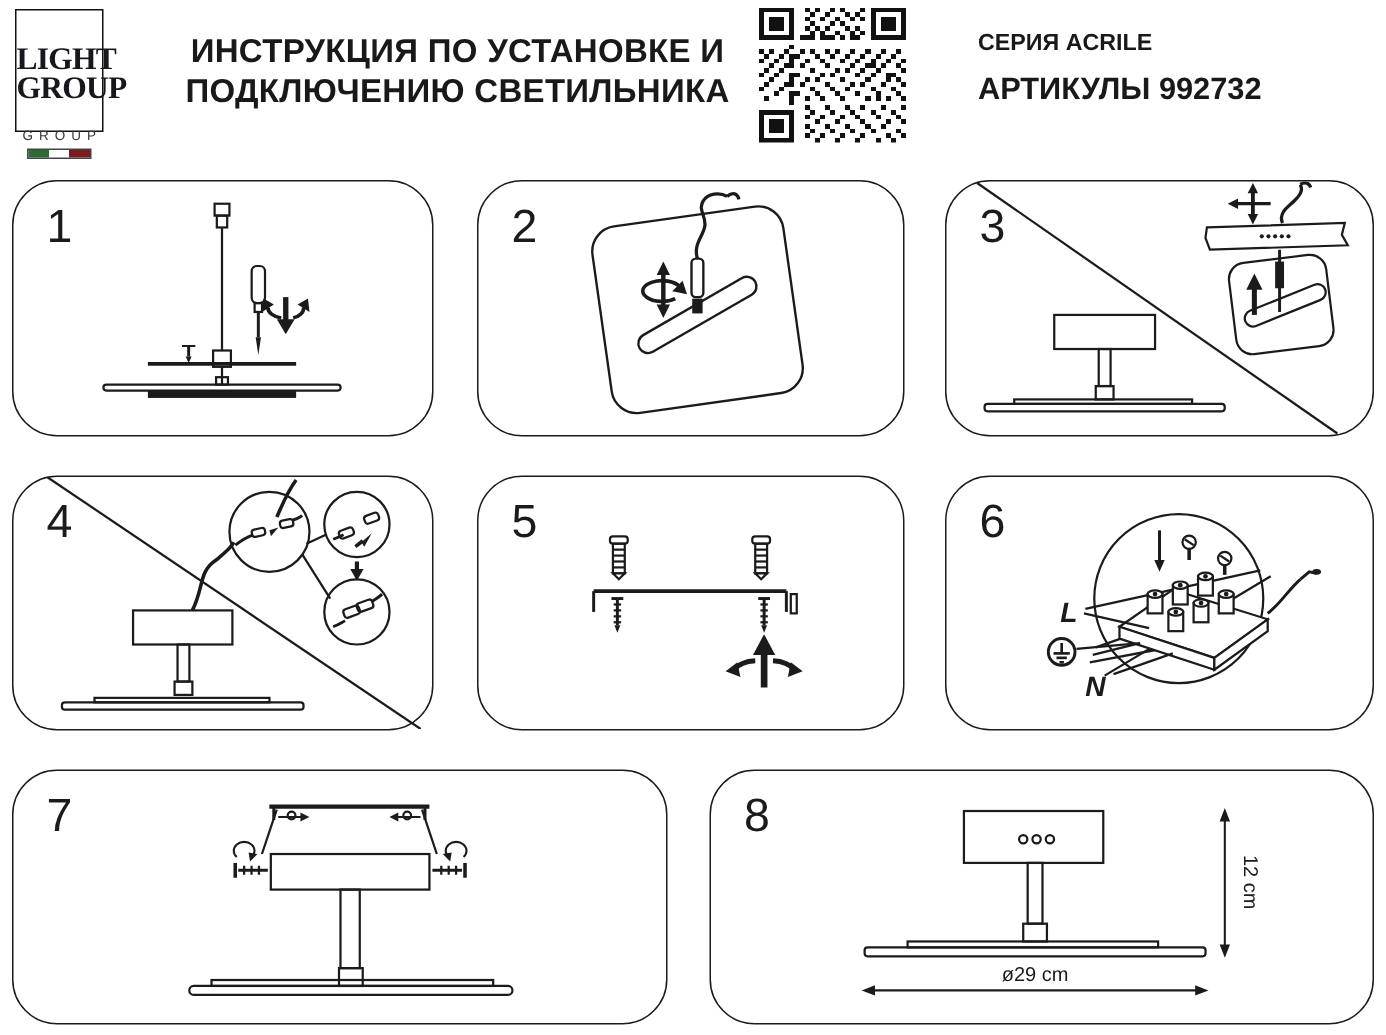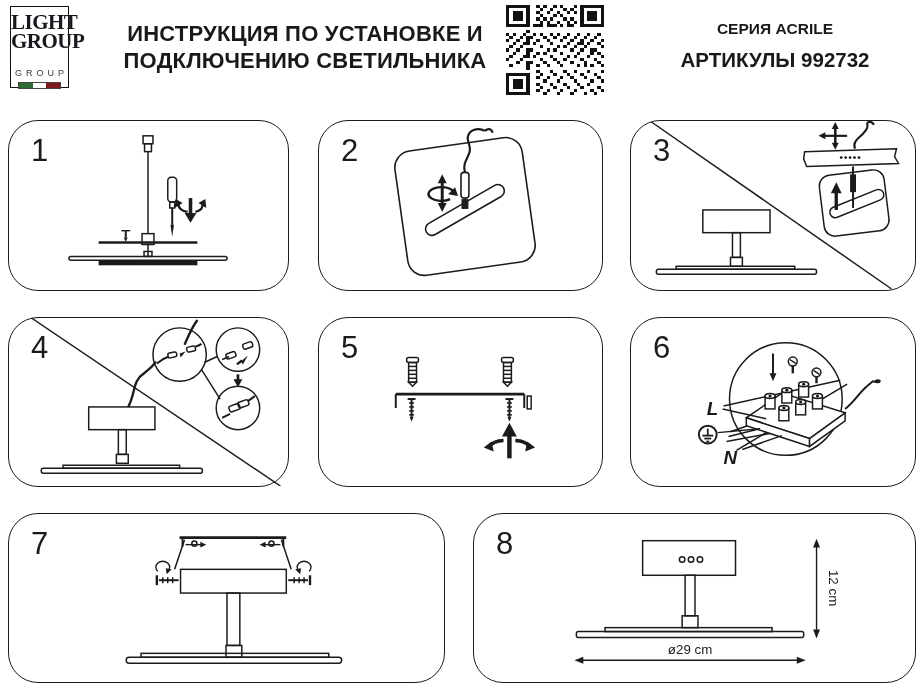--- a/index.html
+++ b/index.html
@@ -1,29 +1,29 @@
 <!DOCTYPE html>
 <html><head>
 <meta charset="utf-8">
 <style>
   html,body{margin:0;padding:0;background:#fff;}
   .page{position:relative;width:924px;height:690px;background:#fff;overflow:hidden;
         font-family:"Liberation Sans",sans-serif;color:#1b1b1b;}
   
   .logo-box{position:absolute;left:10px;top:6px;width:59px;height:82px;
-            border:1.4px solid #111;box-sizing:border-box;padding-top:6px;}
+            border:1.4px solid #111;box-sizing:border-box;padding-top:23px;}
   .logo-l1,.logo-l2{font-family:"Liberation Serif",serif;font-weight:bold;font-size:21px;
             line-height:19px;letter-spacing:-0.5px;color:#16181d;}
   .logo-l3{font-size:9px;letter-spacing:4px;margin-top:17px;padding-left:4px;color:#3a3a3a;}
   .logo-stripe{margin:4px 7px 0;height:5px;border:1px solid #444;
             background:linear-gradient(90deg,#2e6b34 0 33%,#fff 33% 66%,#7e1a1f 66% 100%);}
   .title{position:absolute;left:100px;top:20px;width:410px;text-align:center;
          font-weight:bold;font-size:22px;line-height:27px;letter-spacing:0.2px;color:#191919;}
   .qr{position:absolute;left:506px;top:5px;width:98px;height:90px;}
-  .series-block{position:absolute;left:652px;top:20px;width:246px;text-align:center;color:#191919;}
+  .series-block{position:absolute;left:652px;top:20px;width:246px;color:#191919;}
   .series-line{font-weight:bold;font-size:15.5px;}
   .articles-line{font-weight:bold;font-size:20.5px;margin-top:10px;}
   
   .panel{position:absolute;border:1.6px solid #1b1b1b;border-radius:30px;background:#fff;box-sizing:border-box;}
   .p1{left:8px;  top:120px;width:281px;height:171px;}
   .p2{left:318px;top:120px;width:285px;height:171px;}
   .p3{left:630px;top:120px;width:286px;height:171px;}
   .p4{left:8px;  top:317px;width:281px;height:170px;}
   .p5{left:318px;top:317px;width:285px;height:170px;}
   .p6{left:630px;top:317px;width:286px;height:170px;}

